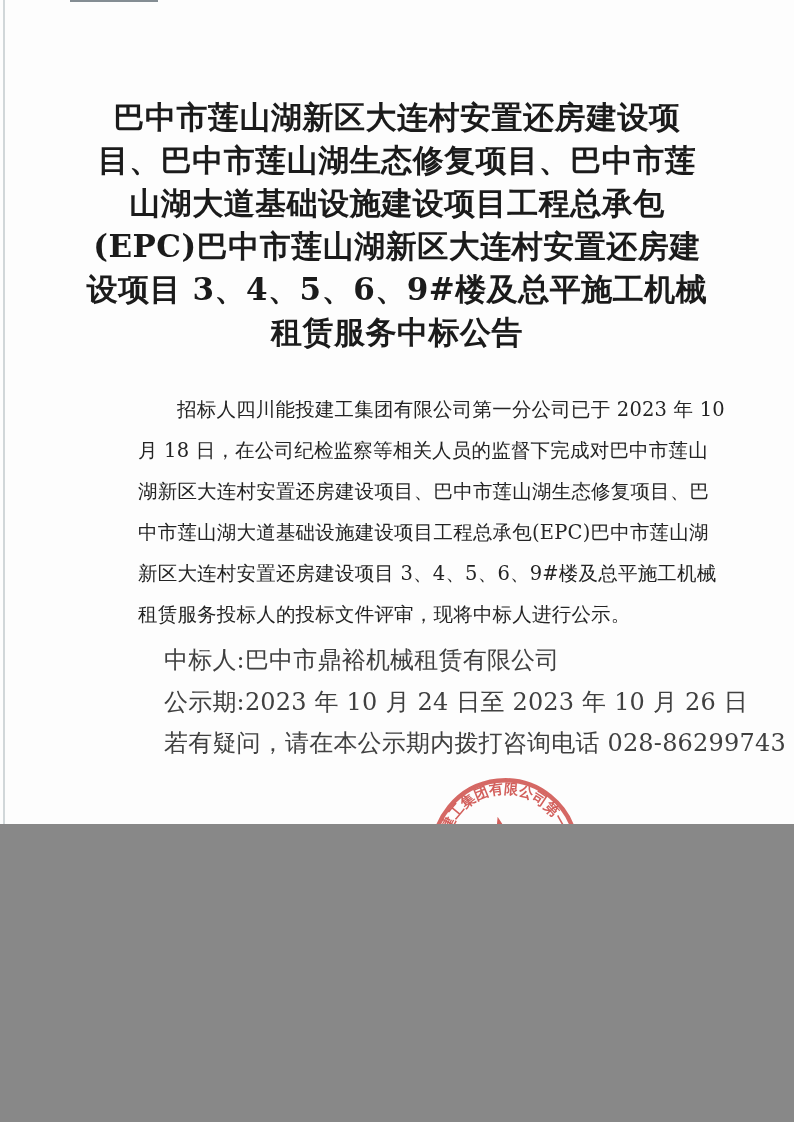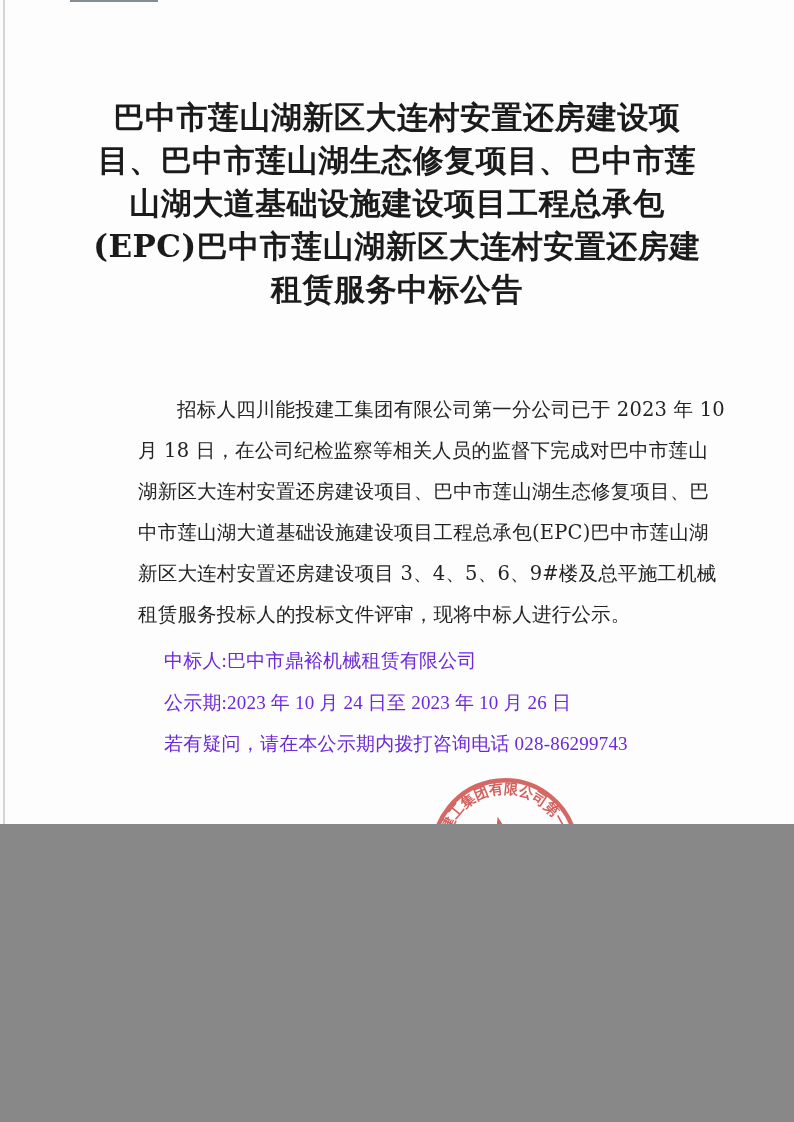--- a/index.html
+++ b/index.html
@@ -36,22 +36,22 @@
   
   .doc-body {
     position: absolute; top: 389px; left: 138px; width: 560px;
     font-size: 19.5px; line-height: 41px; color: #242424;
     letter-spacing: 0.2px; white-space: nowrap;
   }
   .doc-body .line.indent { padding-left: 39px; }
   
   .doc-info {
     position: absolute; top: 640px; left: 164px; width: 540px;
-    font-size: 19px; line-height: 41.5px; color: #6d28d9;
-    letter-spacing: 0.2px; white-space: nowrap; font-family: Liberation Serif, serif;
+    font-size: 24px; line-height: 41.5px; color: #404040;
+    letter-spacing: 0.2px; white-space: nowrap;
   }
   
   .doc-signature {
     position: absolute; top: 851px; left: 357px;
     font-size: 19.5px; color: #242424; letter-spacing: 0.4px;
     white-space: nowrap; z-index: 1;
   }
   .doc-date {
     position: absolute; top: 887px; left: 432px;
     font-size: 19.5px; color: #737373; letter-spacing: 0.4px;
@@ -78,20 +78,21 @@
 
   <div class="edge-line-left"></div>
   <div class="edge-line-top"></div>
   <div class="edge-smudge-bottom"></div>
 
   <div class="doc-title">
     <div class="line">巴中市莲山湖新区大连村安置还房建设项</div>
     <div class="line">目、巴中市莲山湖生态修复项目、巴中市莲</div>
     <div class="line">山湖大道基础设施建设项目工程总承包</div>
     <div class="line">(EPC)巴中市莲山湖新区大连村安置还房建</div>
+    <div class="line">设项目 3、4、5、6、9#楼及总平施工机械</div>
     <div class="line">租赁服务中标公告</div>
   </div>
 
   <div class="doc-body">
     <div class="line indent">招标人四川能投建工集团有限公司第一分公司已于 2023 年 10</div>
     <div class="line">月 18 日，在公司纪检监察等相关人员的监督下完成对巴中市莲山</div>
     <div class="line">湖新区大连村安置还房建设项目、巴中市莲山湖生态修复项目、巴</div>
     <div class="line">中市莲山湖大道基础设施建设项目工程总承包(EPC)巴中市莲山湖</div>
     <div class="line">新区大连村安置还房建设项目 3、4、5、6、9#楼及总平施工机械</div>
     <div class="line">租赁服务投标人的投标文件评审，现将中标人进行公示。</div>

